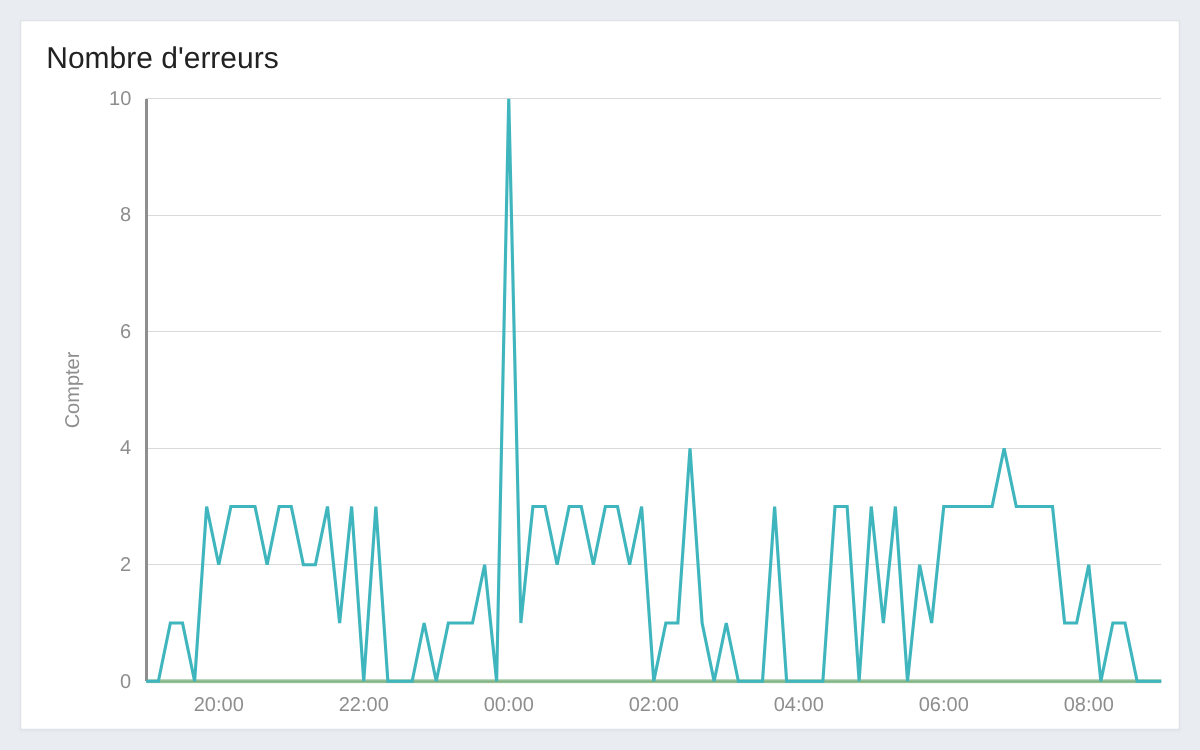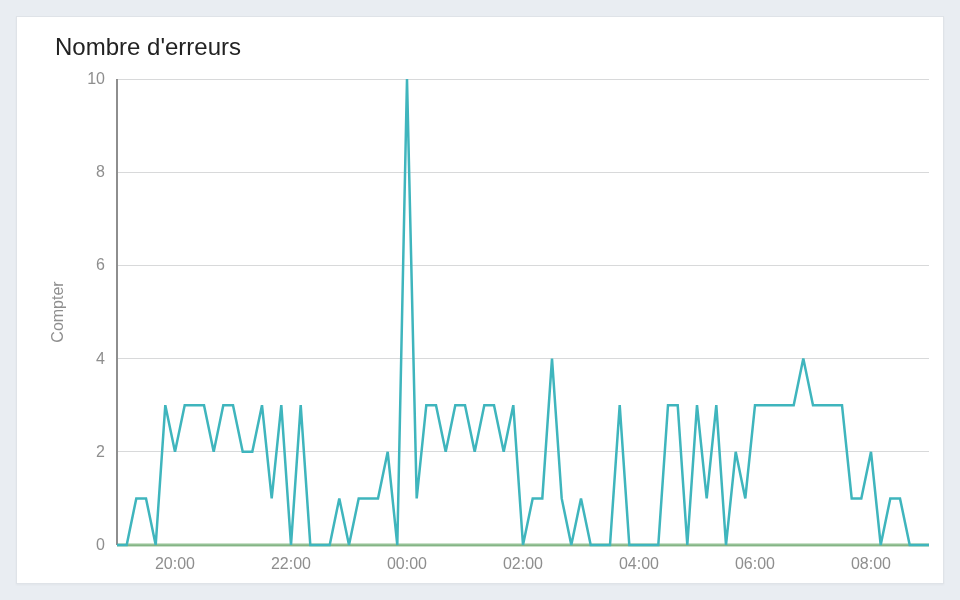--- a/index.html
+++ b/index.html
@@ -17,21 +17,21 @@
     top: 16px;
     width: 928px;   
     height: 568px;  
     background: #ffffff;
     box-sizing: border-box;
     border: 1px solid #dfe3e8;
     box-shadow: 0 1px 2px rgba(0,0,0,0.04);
   }
   .chart-title {
     position: absolute;
-    left: 38px;
+    left: 20px;
     top: 16px;
     font-size: 24px;
     font-weight: 400;
     color: #222;
   }
   .chart-svg {
     position: absolute;
     left: 0;
     top: 0;
     width: 928px;

